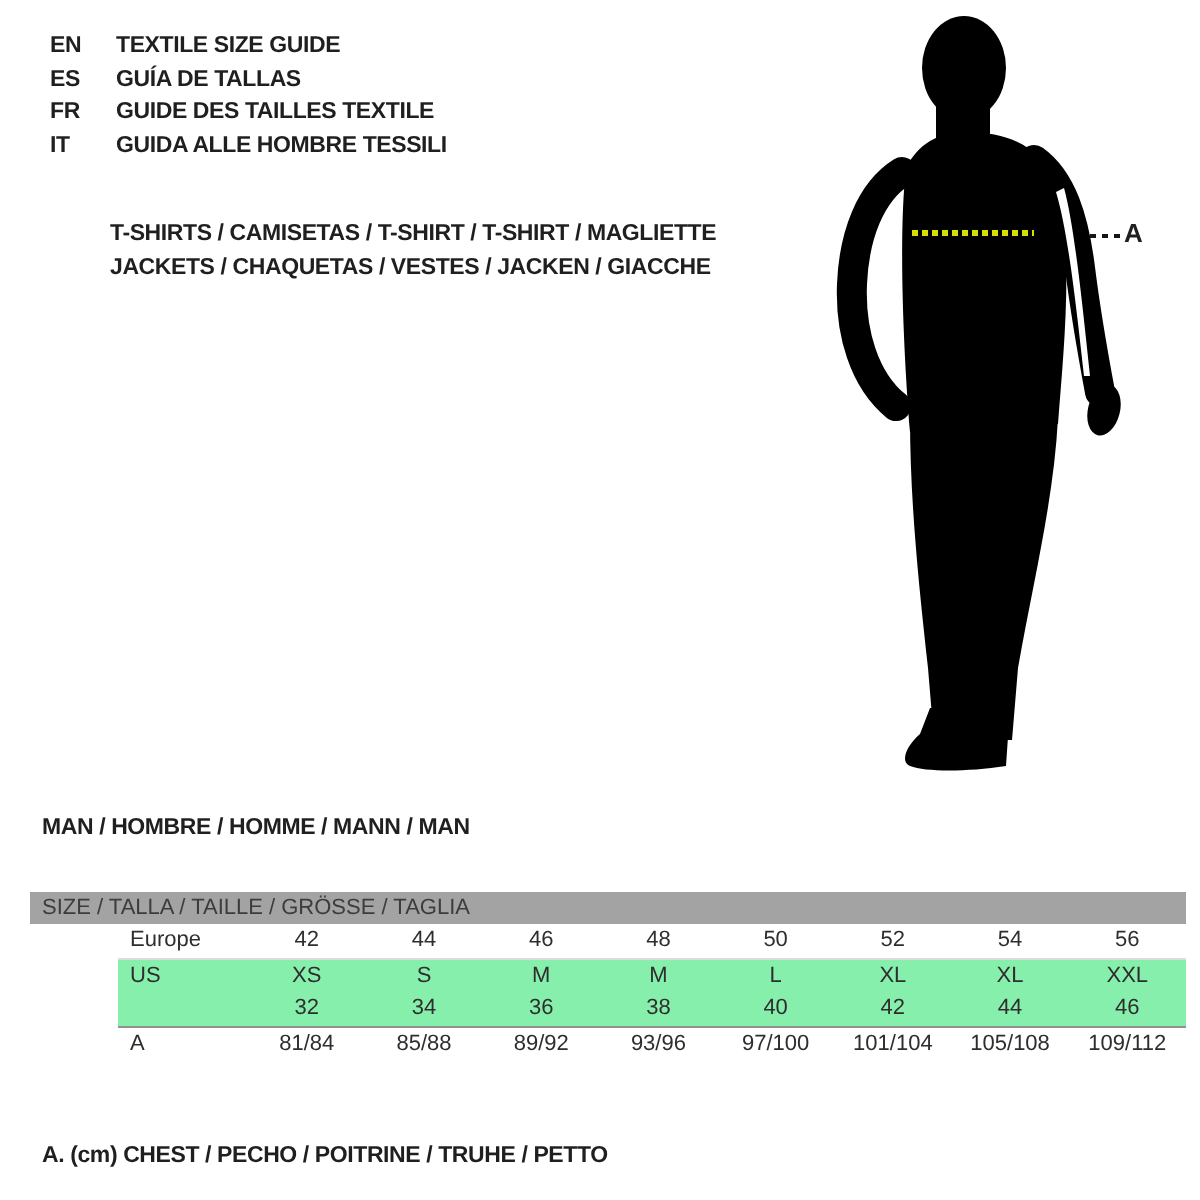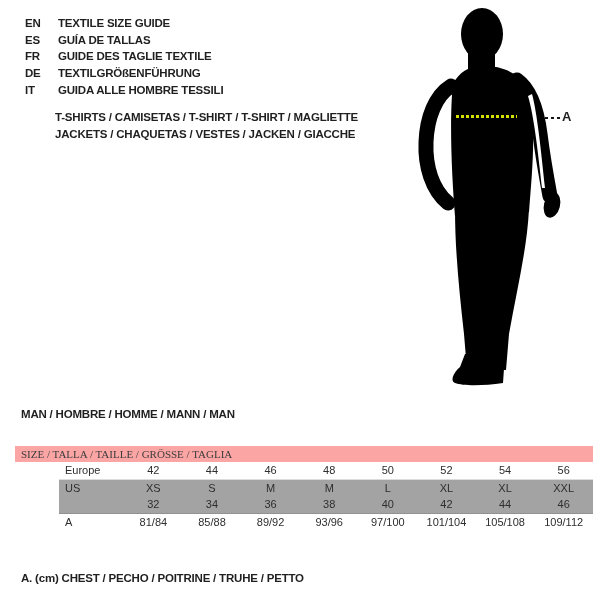--- a/index.html
+++ b/index.html
@@ -18,23 +18,23 @@
   
   .chest-dash{position:absolute;left:456px;top:115px;width:61px;height:3px;
     background:repeating-linear-gradient(90deg,#d6e000 0 3px,transparent 3px 5px);}
   .callout-dash{position:absolute;left:545px;top:117px;width:15px;height:2px;
     background:repeating-linear-gradient(90deg,#151515 0 3px,transparent 3px 6px);}
   .measure-a{position:absolute;left:562px;top:109px;font-size:13px;font-weight:bold;}
   
   .section-title{position:absolute;left:21px;top:408px;font-weight:bold;font-size:11.5px;letter-spacing:-0.2px;}
   
   .size-table{position:absolute;left:15px;top:446px;width:578px;font-size:11px;color:#2e2e2e;}
-  .thead{height:16px;line-height:16px;background:#fca5a5;color:#3c3c3c;padding-left:6px;font-family:Liberation Serif, serif;}
+  .thead{height:16px;line-height:16px;background:#a3a3a3;color:#3c3c3c;padding-left:6px;}
   .trow{display:flex;height:17px;line-height:17px;margin-left:44px;}
-  .trow.band{background:#a3a3a3;}
+  .trow.band{background:#86efac;}
   .trow.band-first{border-top:1px solid #dcdcdc;height:16px;line-height:16px;}
   .trow.rule-top{border-top:1px solid #919191;height:16px;line-height:16px;}
   .tlabel{width:69px;padding-left:6px;box-sizing:border-box;}
   .tval{width:62.5px;text-align:center;}
   
   .footnote{position:absolute;left:21px;top:572px;font-weight:bold;font-size:11.5px;letter-spacing:-0.2px;}
 </style>
 </head>
 <body>
 
@@ -44,25 +44,21 @@
     <div class="lang-row">
       <span class="lang-code">EN</span>
       <span class="lang-label">TEXTILE SIZE GUIDE</span>
     </div>
     <div class="lang-row">
       <span class="lang-code">ES</span>
       <span class="lang-label">GUÍA DE TALLAS</span>
     </div>
     <div class="lang-row">
       <span class="lang-code">FR</span>
-      <span class="lang-label">GUIDE DES TAGLIE TEXTILE</span>
-    </div>
-    <div class="lang-row">
-      <span class="lang-code">DE</span>
-      <span class="lang-label">TEXTILGRÖßENFÜHRUNG</span>
+      <span class="lang-label">GUIDE DES TAILLES TEXTILE</span>
     </div>
     <div class="lang-row">
       <span class="lang-code">IT</span>
       <span class="lang-label">GUIDA ALLE HOMBRE TESSILI</span>
     </div>
   </div>
 
   <div class="garments">
     <div>T-SHIRTS / CAMISETAS / T-SHIRT / T-SHIRT / MAGLIETTE</div>
     <div>JACKETS / CHAQUETAS / VESTES / JACKEN / GIACCHE</div>

